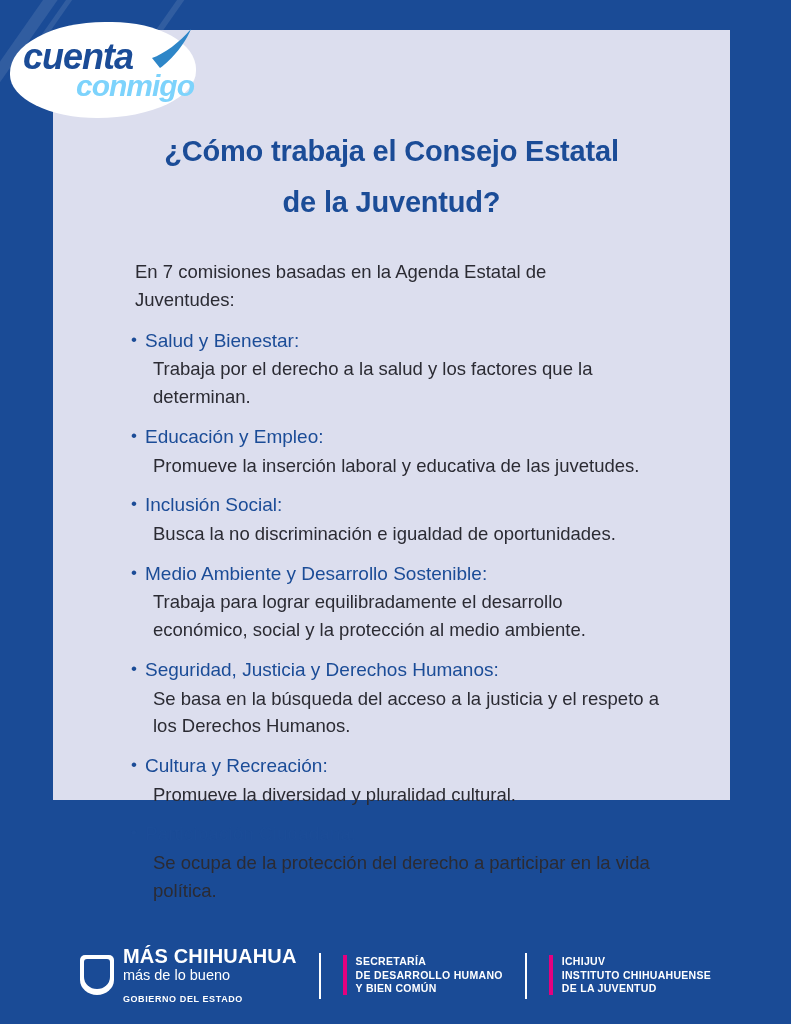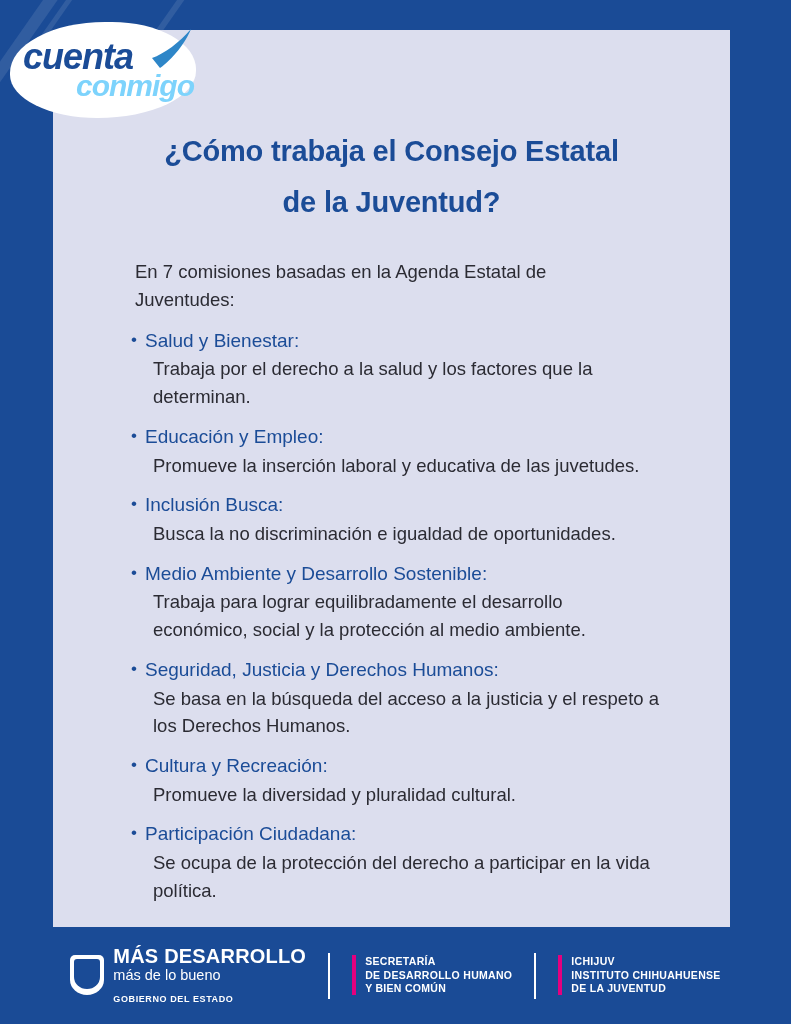--- a/index.html
+++ b/index.html
@@ -77,21 +77,21 @@
     width: 44px;
     height: 42px;
   }
 
   
   .card {
     position: absolute;
     left: 53px;
     top: 30px;
     width: 677px;
-    height: 897px;
+    height: 770px;
     background: #dcdeee;
     z-index: 2;
   }
 
   .card-inner {
     padding: 96px 46px 0 46px;
   }
 
   .title {
     color: #1b4c97;
@@ -242,21 +242,21 @@
         <div class="c-head">Salud y Bienestar:</div>
         <div class="c-desc">Trabaja por el derecho a la salud y los factores que la determinan.</div>
       </li>
       <li>
         <span class="bullet">•</span>
         <div class="c-head">Educación y Empleo:</div>
         <div class="c-desc">Promueve la inserción laboral y educativa de las juvetudes.</div>
       </li>
       <li>
         <span class="bullet">•</span>
-        <div class="c-head">Inclusión Busca:</div>
+        <div class="c-head">Inclusión Social:</div>
         <div class="c-desc">Busca la no discriminación e igualdad de oportunidades.</div>
       </li>
       <li>
         <span class="bullet">•</span>
         <div class="c-head">Medio Ambiente y Desarrollo Sostenible:</div>
         <div class="c-desc">Trabaja para lograr equilibradamente el desarrollo económico, social y la protección al medio ambiente.</div>
       </li>
       <li>
         <span class="bullet">•</span>
         <div class="c-head">Seguridad, Justicia y Derechos Humanos:</div>
@@ -286,21 +286,21 @@
     <path d="M2 30 C14 26 30 14 41 1 C36 14 22 32 10 40 Z" fill="#2e86c8"></path>
   </svg>
 </div>
 
 <div class="footer">
   <div class="footer-group">
     <div class="shield">
       <div class="shield-dots">· · ·<br>· · ·<br>· · ·</div>
     </div>
     <div class="mas-chi">
-      <div class="l1">MÁS DESARROLLO</div>
+      <div class="l1">MÁS CHIHUAHUA</div>
       <div class="l2">más de lo bueno</div>
       <div class="l3">GOBIERNO DEL ESTADO</div>
     </div>
   </div>
 
   <div class="divider"></div>
 
   <div class="footer-group">
     <div class="pink-bar"></div>
     <div class="dept">

